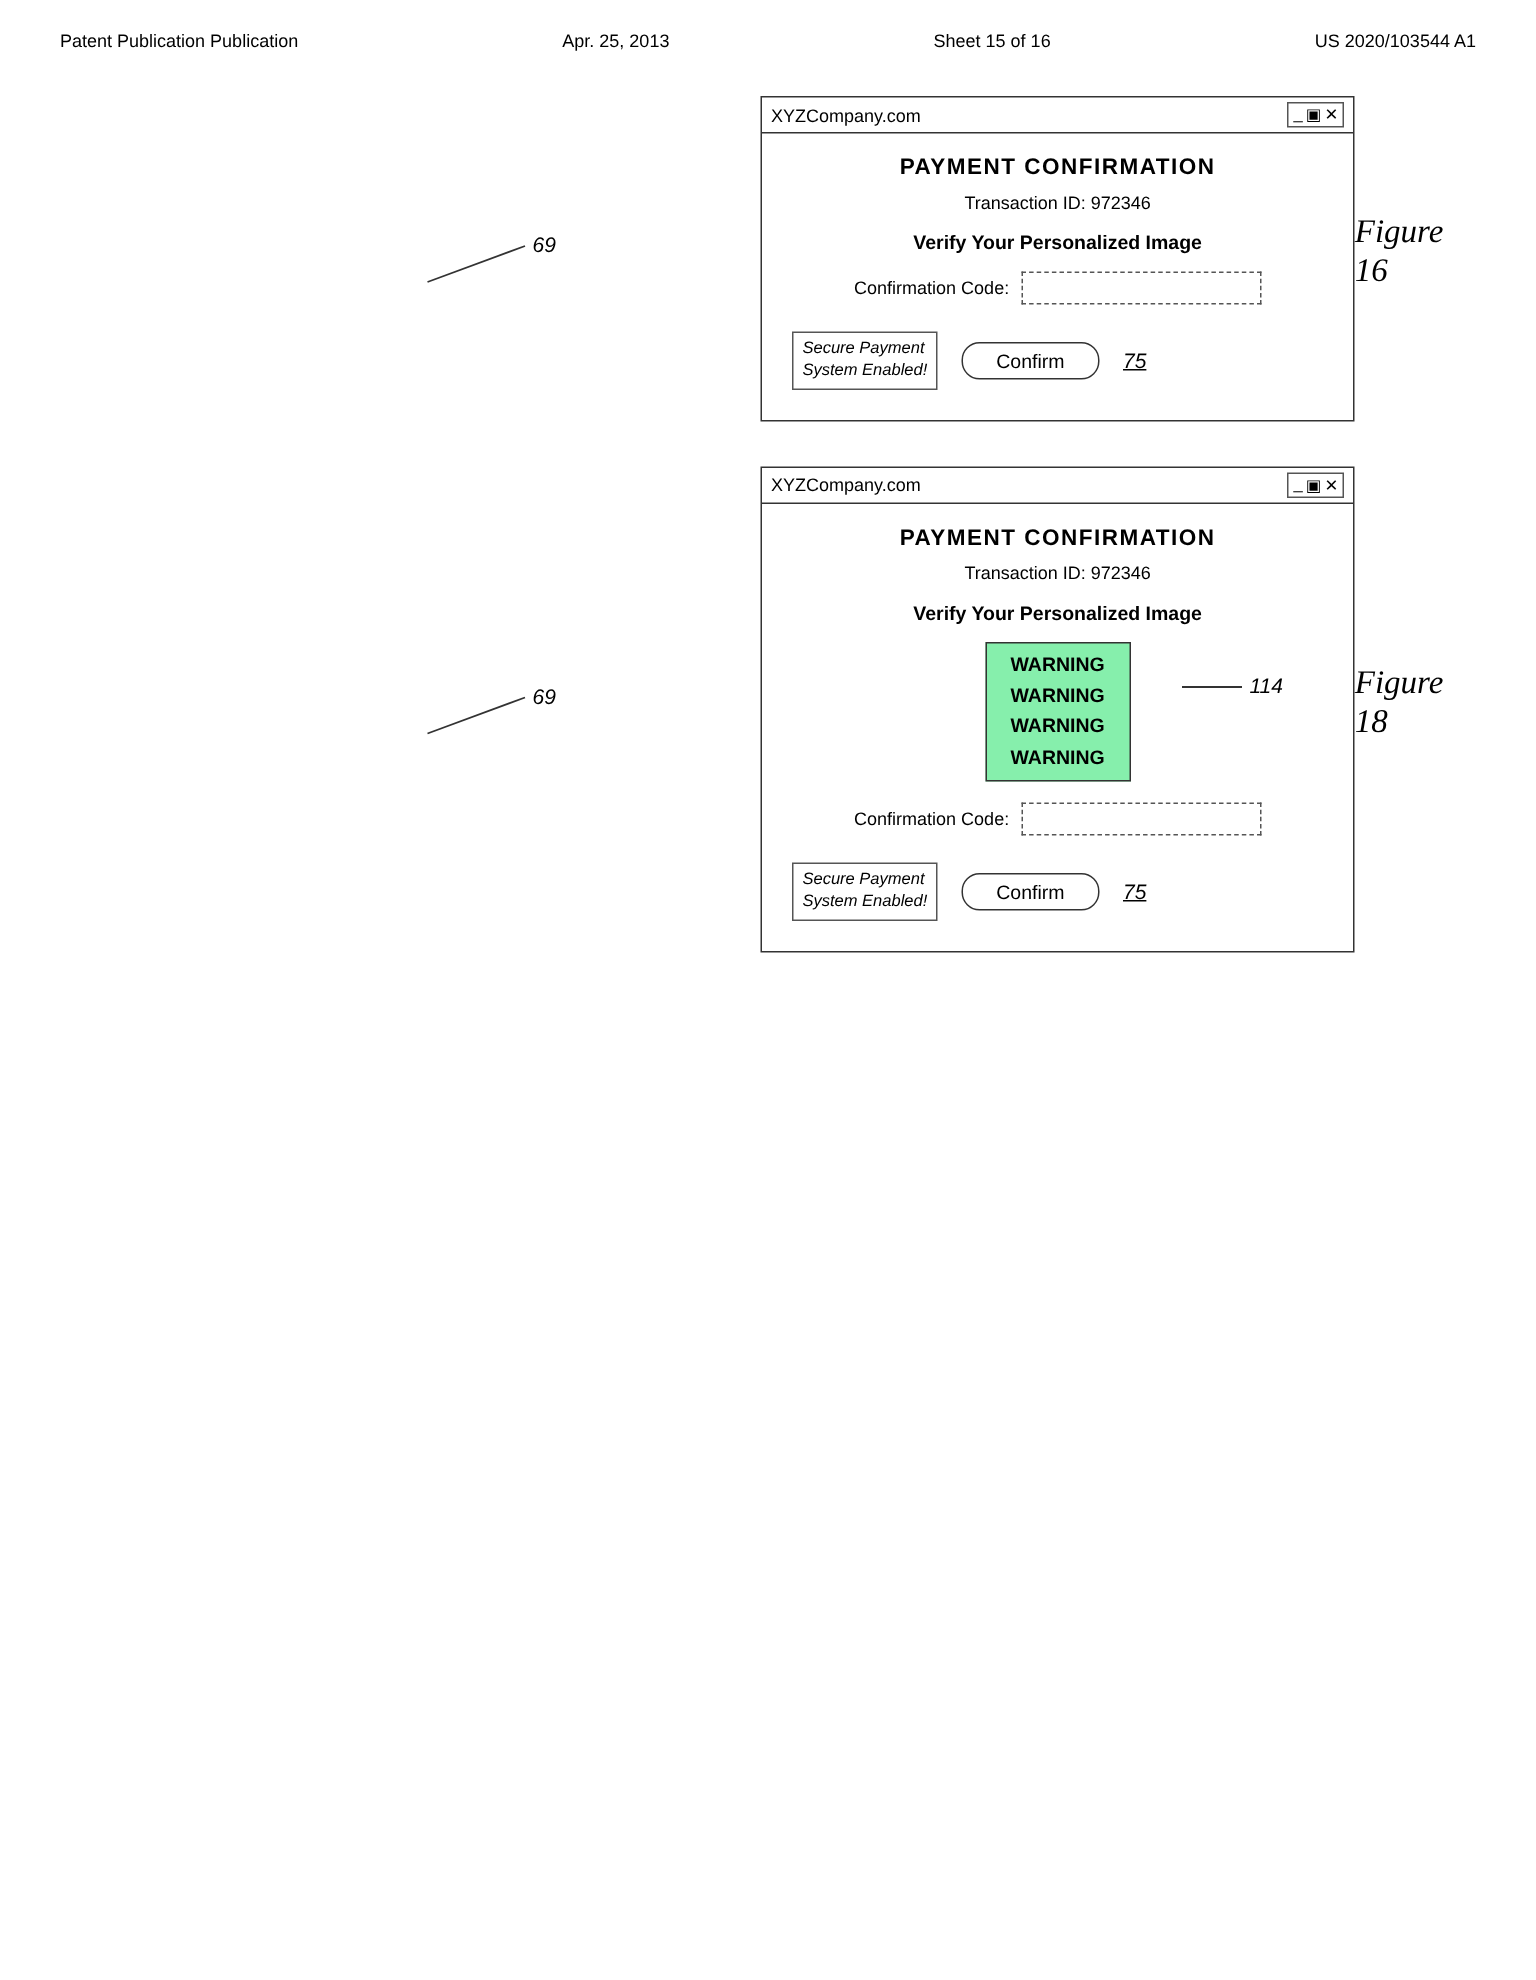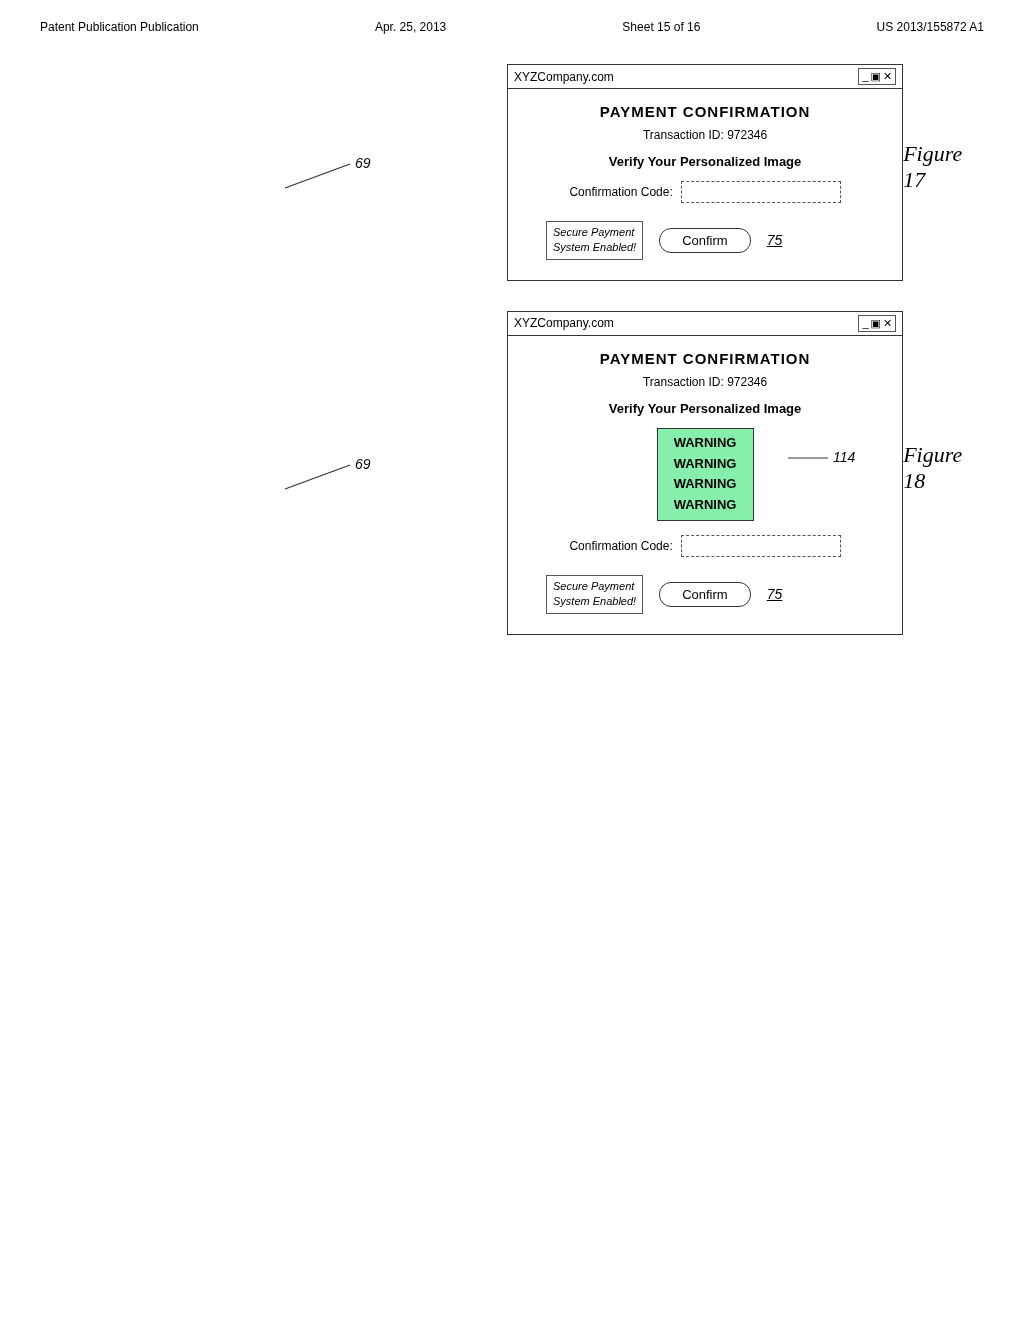--- a/index.html
+++ b/index.html
@@ -124,21 +124,20 @@
       gap: 16px;
       padding: 4px 0;
     }
 
     .secure-payment-box {
       border: 1px solid #555;
       padding: 3px 6px;
       font-style: italic;
       font-size: 11px;
       line-height: 1.4;
-      margin-left: 18px;
     }
 
     .confirm-button {
       border: 1.5px solid #333;
       border-radius: 12px;
       padding: 4px 22px;
       background: #fff;
       font-size: 13px;
       cursor: pointer;
     }
@@ -176,21 +175,21 @@
       position: relative;
     }
   </style>
 </head>
 <body>
 
 <div class="patent-header">
   <span>Patent Publication Publication</span>
   <span>Apr. 25, 2013</span>
   <span>Sheet 15 of 16</span>
-  <span>US 2013/155872 A1</span>
+  <span>US 2020/103544 A1</span>
 </div>
 
 <div class="figure-section">
 
   <div style="width:500px; position:relative; height:40px; margin-bottom:0;">
     <svg width="500" height="40" style="position:absolute;top:0;left:0;">
 
       <line x1="310" y1="12" x2="245" y2="36" stroke="#333" stroke-width="1.2"></line>
       <text x="315" y="16" font-style="italic" font-size="14" font-family="Arial">69</text>
     </svg>
@@ -220,21 +219,21 @@
         <div class="secure-payment-box">
           <div>Secure Payment</div>
           <div>System Enabled!</div>
         </div>
         <button class="confirm-button">Confirm</button>
         <span class="ref-number">75</span>
       </div>
     </div>
   </div>
 
-  <div class="figure-caption">Figure 17</div>
+  <div class="figure-caption">Figure 16</div>
 </div>
 
 <div class="figure-section">
 
   <div style="width:500px; position:relative; height:40px; margin-bottom:0;">
     <svg width="500" height="40" style="position:absolute;top:0;left:0;">
       <line x1="310" y1="12" x2="245" y2="36" stroke="#333" stroke-width="1.2"></line>
       <text x="315" y="16" font-style="italic" font-size="14" font-family="Arial">69</text>
     </svg>
   </div>

